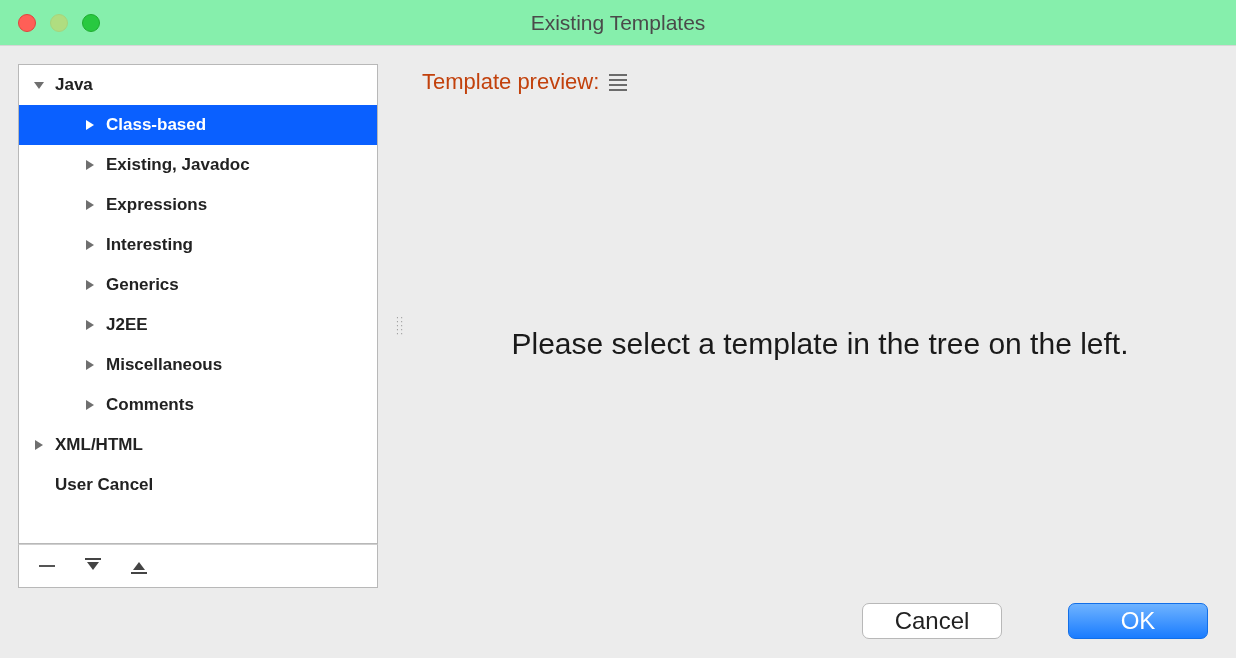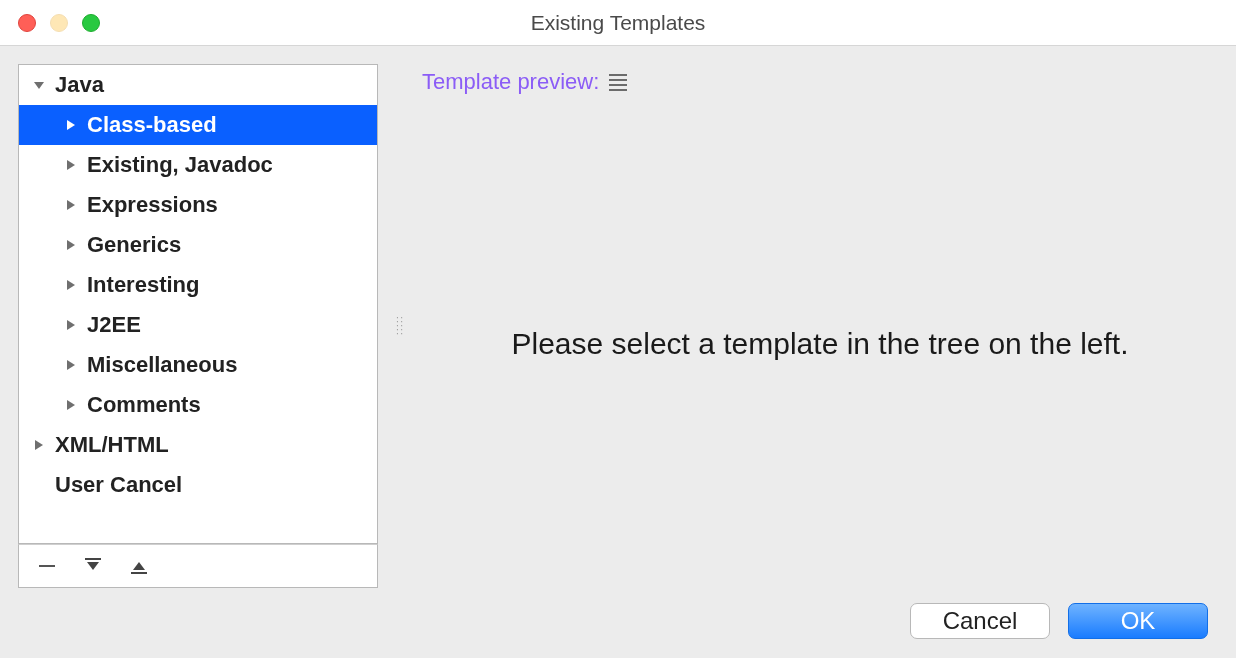--- a/index.html
+++ b/index.html
@@ -1,50 +1,50 @@
 <!DOCTYPE html>
 <html><head>
 <meta charset="utf-8">
 <style>
   * { box-sizing: border-box; margin: 0; padding: 0; }
   html, body { width: 1236px; height: 658px; font-family: "Helvetica Neue", Helvetica, Arial, sans-serif; background: #ececec; overflow: hidden; }
   .window { width: 1236px; height: 658px; display: flex; flex-direction: column; }
-  .titlebar { height: 46px; display: flex; align-items: center; position: relative; background: #ffffff; border-bottom: 1px solid #d6d6d6; }
+  .titlebar { height: 46px; display: flex; align-items: center; position: relative; background: #86efac; border-bottom: 1px solid #d6d6d6; }
   .traffic { display: flex; gap: 14px; margin-left: 18px; align-items: center; }
   .tl { width: 18px; height: 18px; border-radius: 50%; }
   .tl.red { background: #ff5f57; border: 1px solid #e0443e; }
   .tl.yellow { background: #febd2f; border: 1px solid #dfa023; opacity: 0.35; }
   .tl.green { background: #28c940; border: 1px solid #1ead2f; }
   .title { position: absolute; left: 0; right: 0; text-align: center; font-size: 21px; color: #4a4a4a; pointer-events: none; }
   .content { flex: 1; display: flex; flex-direction: column; }
   .main { flex: 1; display: flex; padding: 18px 18px 8px 18px; gap: 18px; }
   .left { width: 360px; display: flex; flex-direction: column; }
   .tree { flex: 1; background: #ffffff; border: 1px solid #b8b8b8; overflow: auto; }
-  .tree-row { display: flex; align-items: center; height: 40px; font-size: 22px; font-weight: 700; color: #222; cursor: default; user-select: none; }
+  .tree-row { display: flex; align-items: center; height: 40px; font-size: 17px; font-weight: 700; color: #222; cursor: default; user-select: none; }
   .tree-row .arrow { width: 16px; display: inline-flex; justify-content: center; margin-right: 8px; }
   .tree-row.selected { background: #0a60ff; color: #ffffff; }
   .tree-row.selected .arrow svg path { fill: #ffffff; }
   .tree-row .label { white-space: nowrap; }
   .lvl0 { padding-left: 12px; }
-  .lvl1 { padding-left: 44px; }
+  .lvl1 { padding-left: 63px; }
   .toolbar { height: 44px; background: #ffffff; border: 1px solid #b8b8b8; border-top: 1px solid #cfcfcf; display: flex; align-items: center; gap: 22px; padding-left: 16px; }
   .tbtn { width: 24px; height: 24px; display: inline-flex; align-items: center; justify-content: center; cursor: pointer; }
   .splitter { width: 8px; display: flex; align-items: center; justify-content: center; cursor: col-resize; }
   .splitter .dots { font-size: 10px; color: #9a9a9a; line-height: 4px; letter-spacing: 1px; }
   .right { flex: 1; display: flex; flex-direction: column; }
   .preview-header { display: flex; align-items: center; gap: 10px; height: 36px; }
-  .preview-header h2 { font-size: 22px; font-weight: 400; color: #8b5cf6; }
+  .preview-header h2 { font-size: 22px; font-weight: 400; color: #c2410c; }
   .hamburger { display: inline-flex; flex-direction: column; gap: 3px; }
   .hamburger span { display: block; width: 18px; height: 2px; background: #6b6b6b; }
   .preview-body { flex: 1; display: flex; align-items: center; justify-content: center; }
   .preview-body p { font-size: 30px; color: #1a1a1a; }
   .footer { height: 62px; display: flex; align-items: center; justify-content: flex-end; gap: 18px; padding: 0 28px 12px 0; }
   .btn { height: 36px; min-width: 140px; border-radius: 7px; font-size: 24px; display: inline-flex; align-items: center; justify-content: center; cursor: pointer; border: 1px solid #b8b8b8; }
   .btn-cancel { background: #ffffff; color: #222; }
-  .btn-ok { background: linear-gradient(to bottom, #6fb3ff, #1a7cff); color: #ffffff; border: 1px solid #126fe8; min-width: 140px; }
+  .btn-ok { background: linear-gradient(to bottom, #6fb3ff, #1a7cff); color: #ffffff; border: 1px solid #126fe8; min-width: 140px; margin-left: 48px; }
   svg { display: block; }
 </style>
 </head>
 <body>
 
 <div class="window">
 
   <div class="titlebar">
     <div class="traffic">
       <div class="tl red"></div>
@@ -90,29 +90,29 @@
                 </svg>
               </span>
               <span class="label">Expressions</span>
             </div>
             <div class="tree-row lvl1">
               <span class="arrow">
                 <svg width="12" height="12" viewBox="0 0 12 12">
                   <path d="M2 1 L10 6 L2 11 Z" fill="#6f6f6f"></path>
                 </svg>
               </span>
-              <span class="label">Generics</span>
+              <span class="label">Interesting</span>
             </div>
             <div class="tree-row lvl1">
               <span class="arrow">
                 <svg width="12" height="12" viewBox="0 0 12 12">
                   <path d="M2 1 L10 6 L2 11 Z" fill="#6f6f6f"></path>
                 </svg>
               </span>
-              <span class="label">Interesting</span>
+              <span class="label">Generics</span>
             </div>
             <div class="tree-row lvl1">
               <span class="arrow">
                 <svg width="12" height="12" viewBox="0 0 12 12">
                   <path d="M2 1 L10 6 L2 11 Z" fill="#6f6f6f"></path>
                 </svg>
               </span>
               <span class="label">J2EE</span>
             </div>
             <div class="tree-row lvl1">

